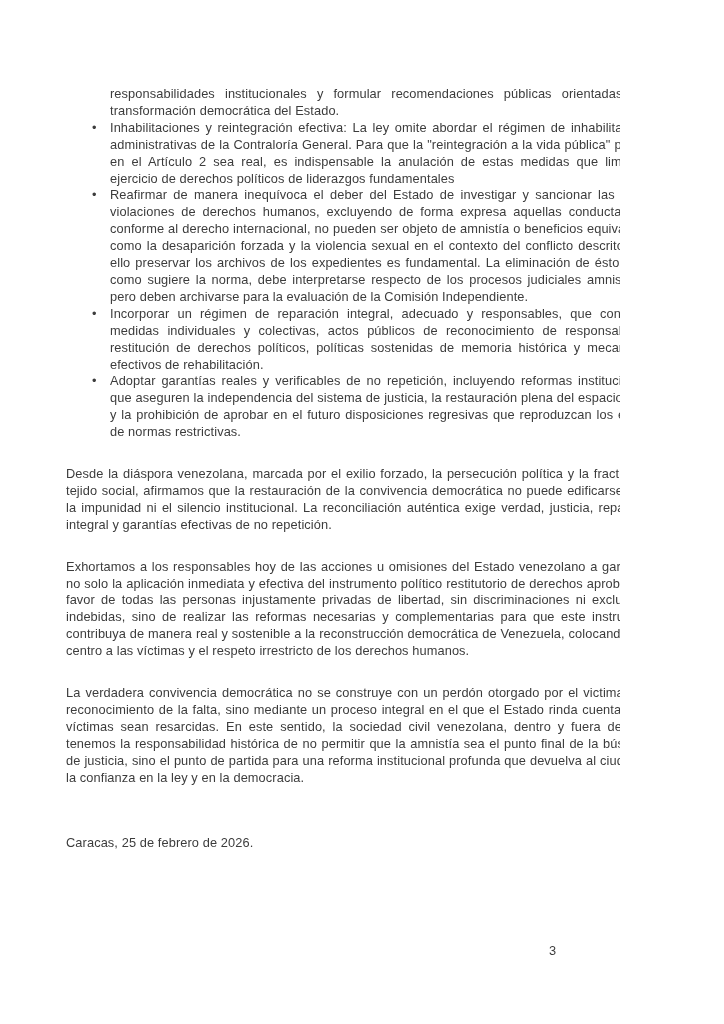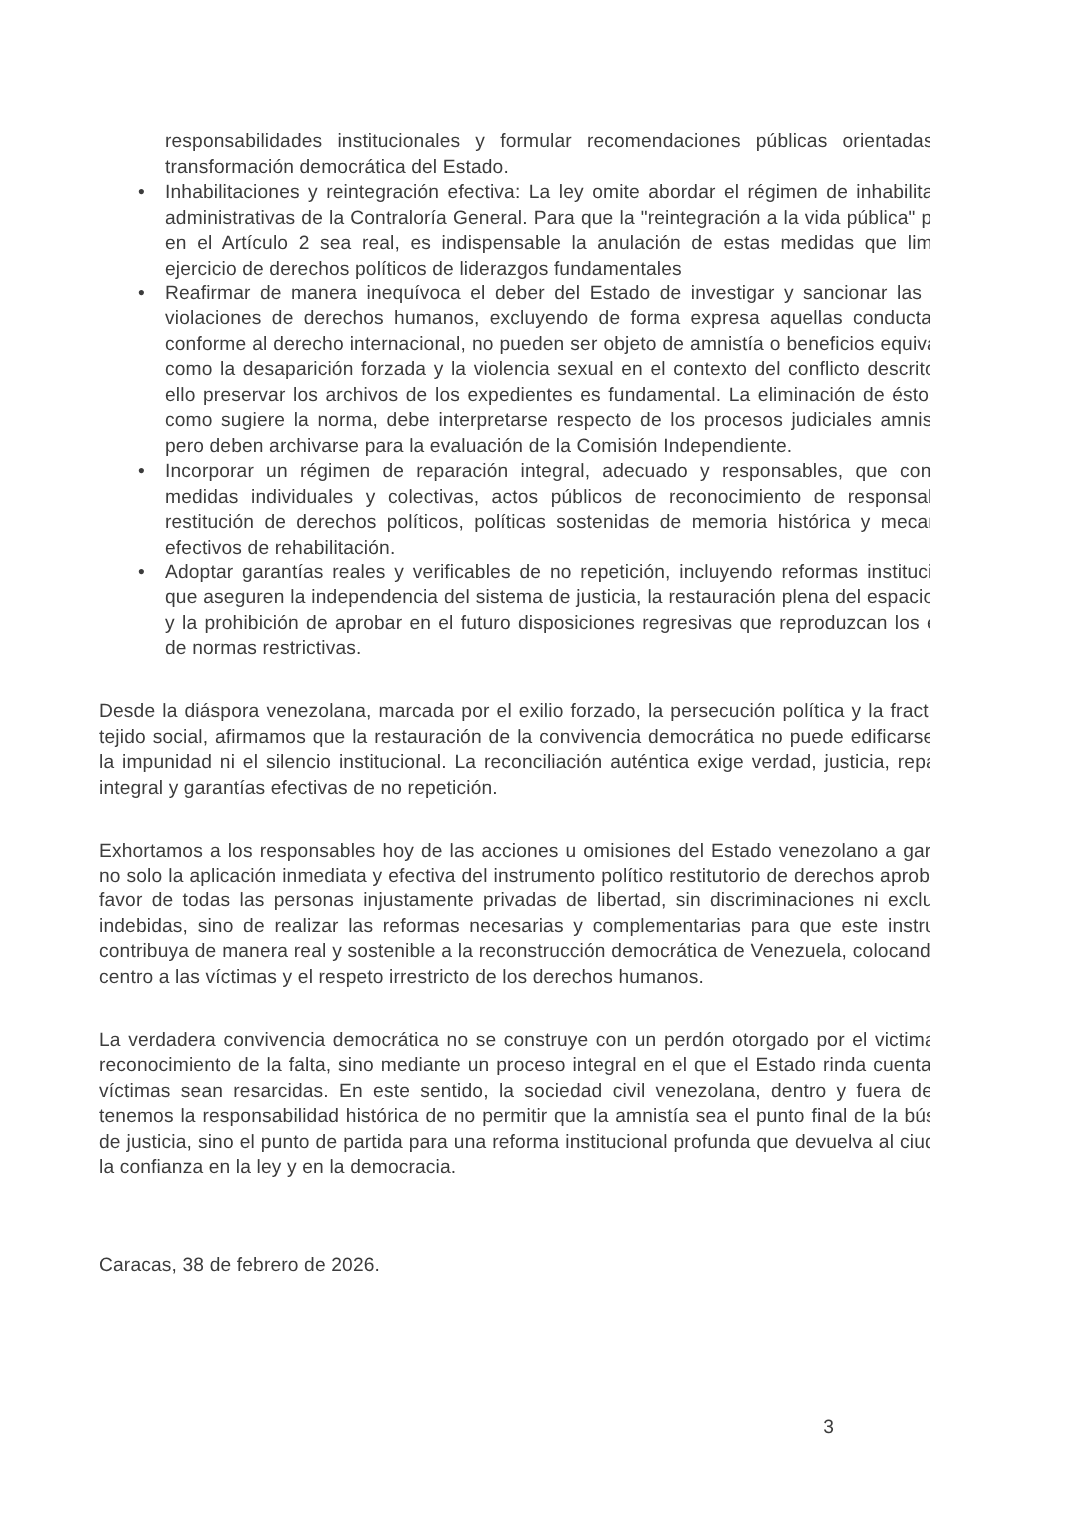--- a/index.html
+++ b/index.html
@@ -84,18 +84,18 @@
       <li>
         <span class="bullet">•</span>
         <span>Adoptar garantías reales y verificables de no repetición, incluyendo reformas institucionales que aseguren la independencia del sistema de justicia, la restauración plena del espacio cívico y la prohibición de aprobar en el futuro disposiciones regresivas que reproduzcan los efectos de normas restrictivas.</span>
       </li>
     </ul>
 
     <p>Desde la diáspora venezolana, marcada por el exilio forzado, la persecución política y la fractura del tejido social, afirmamos que la restauración de la convivencia democrática no puede edificarse sobre la impunidad ni el silencio institucional. La reconciliación auténtica exige verdad, justicia, reparación integral y garantías efectivas de no repetición.</p>
     <p>Exhortamos a los responsables hoy de las acciones u omisiones del Estado venezolano a garantizar no solo la aplicación inmediata y efectiva del instrumento político restitutorio de derechos aprobado en favor de todas las personas injustamente privadas de libertad, sin discriminaciones ni exclusiones indebidas, sino de realizar las reformas necesarias y complementarias para que este instrumento contribuya de manera real y sostenible a la reconstrucción democrática de Venezuela, colocando en el centro a las víctimas y el respeto irrestricto de los derechos humanos.</p>
     <p>La verdadera convivencia democrática no se construye con un perdón otorgado por el victimario sin reconocimiento de la falta, sino mediante un proceso integral en el que el Estado rinda cuentas y las víctimas sean resarcidas. En este sentido, la sociedad civil venezolana, dentro y fuera del país, tenemos la responsabilidad histórica de no permitir que la amnistía sea el punto final de la búsqueda de justicia, sino el punto de partida para una reforma institucional profunda que devuelva al ciudadano la confianza en la ley y en la democracia.</p>
 
-    <p class="dateline">Caracas, 38 de febrero de 2026.</p>
+    <p class="dateline">Caracas, 25 de febrero de 2026.</p>
 
   </div>
 
   <div class="page-number">3</div>
 </div>
 
 </body></html>

